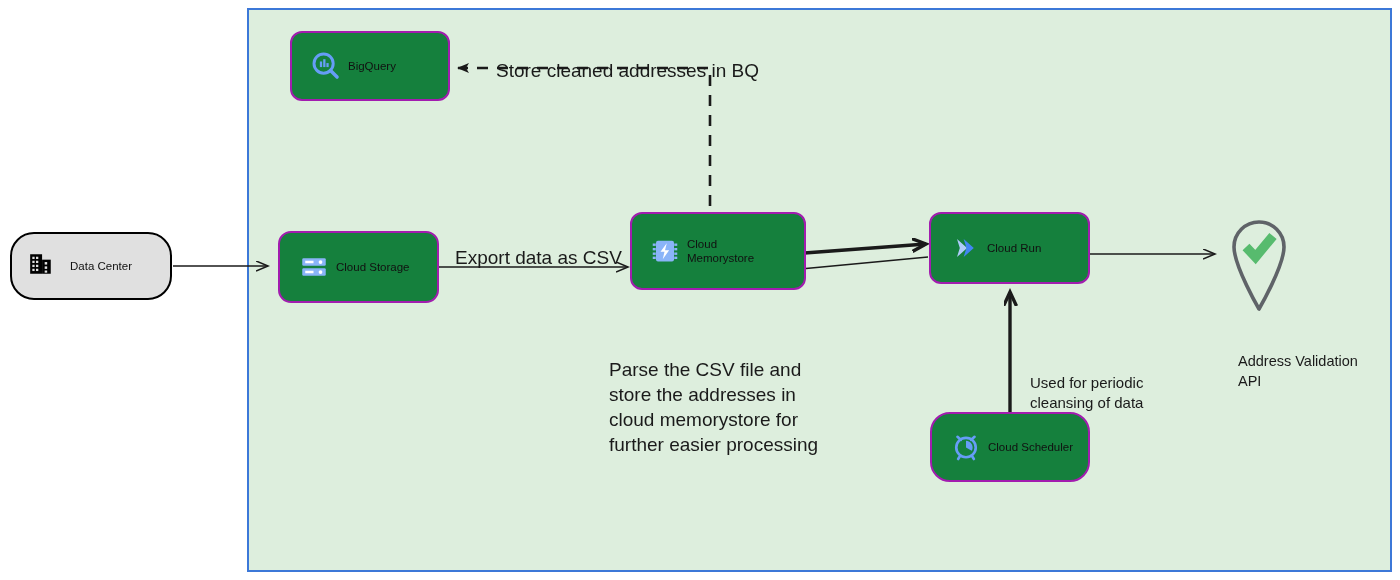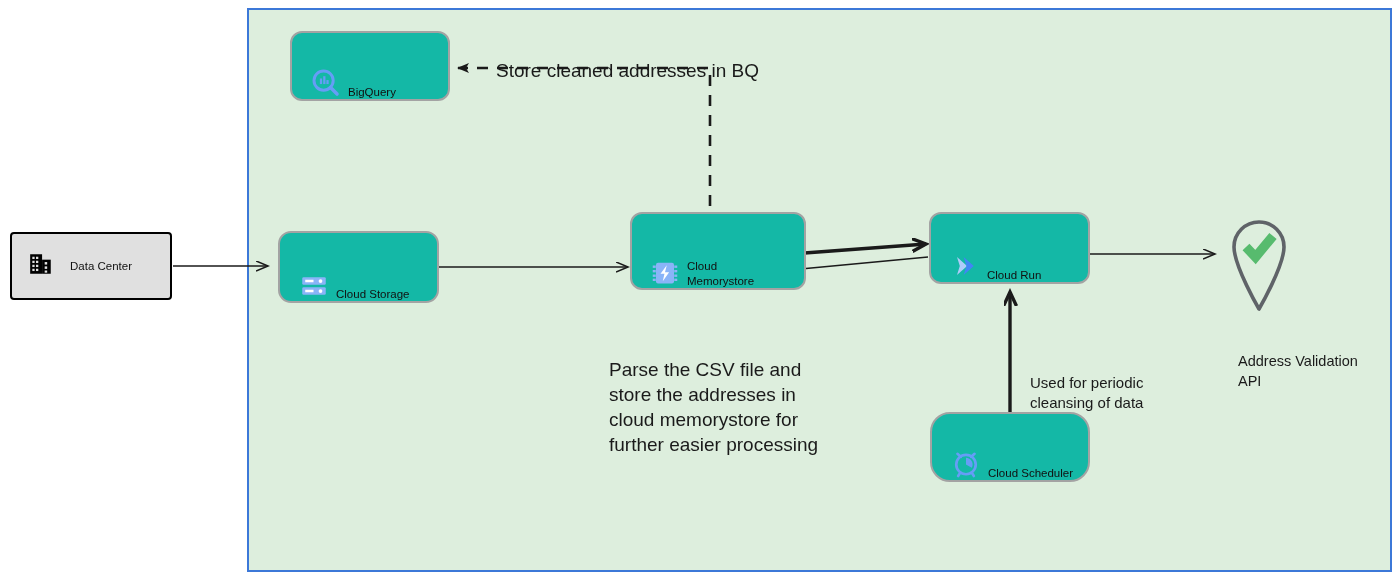--- a/index.html
+++ b/index.html
@@ -18,23 +18,23 @@
     left:247px;top:8px;width:1145px;height:564px;
     background:#ddeedd;
     border:2px solid #3c78d8;
     box-sizing:border-box;
   }
 
   
   .node{
     position:absolute;
     box-sizing:border-box;
-    display:flex;align-items:flex-end;
-    background:#14b8a6;
-    border:2px solid #a3a3a3;
+    display:flex;align-items:center;
+    background:#15803d;
+    border:2px solid #a21caf;
     border-radius:12px;
   }
   .node .ico{
     flex:0 0 auto;
     display:flex;align-items:center;justify-content:center;
   }
   .node .lbl{
     font-size:11.5px;
     color:#111111;
     line-height:1.25;
@@ -42,21 +42,21 @@
   }
 
   
   .dc-node{
     position:absolute;
     left:10px;top:232px;width:162px;height:68px;
     box-sizing:border-box;
     display:flex;align-items:center;
     background:#e0e0e0;
     border:2px solid #000000;
-    border-radius:4px;
+    border-radius:24px;
   }
   .dc-node .lbl{font-size:11.5px;color:#111;}
 
   
   .txt{
     position:absolute;
     color:#1a1a1a;
     white-space:pre-line;
     margin-top:26px;
   }
@@ -214,20 +214,21 @@
     <svg width="82" height="106" viewBox="0 0 82 106" aria-hidden="true">
       <path d="M41 103 C41 103 16 60 16 41 A25 25 0 1 1 66 41 C66 60 41 103 41 103 Z" fill="none" stroke="#5f6368" stroke-width="3.6" stroke-linejoin="round"></path>
       <path d="M28 41 L37.5 51 L55 30" fill="none" stroke="#57bb6e" stroke-width="9.5" stroke-linecap="butt" stroke-linejoin="miter"></path>
     </svg>
   </div>
   <div class="txt small" style="left:1238px;top:326px;width:170px;">Address Validation
 API</div>
 
   <div class="txt big" style="left:496px;top:32px;">Store cleaned addresses in BQ</div>
 
+  <div class="txt big" style="left:455px;top:219px;">Export data as CSV</div>
 
 
   <div class="txt big" style="left:609px;top:331px;width:300px;">Parse the CSV file and
 store the addresses in
 cloud  memorystore for
 further easier processing</div>
 
   <div class="txt mid" style="left:1030px;top:347px;width:210px;">Used for periodic
 cleansing of data</div>
 

